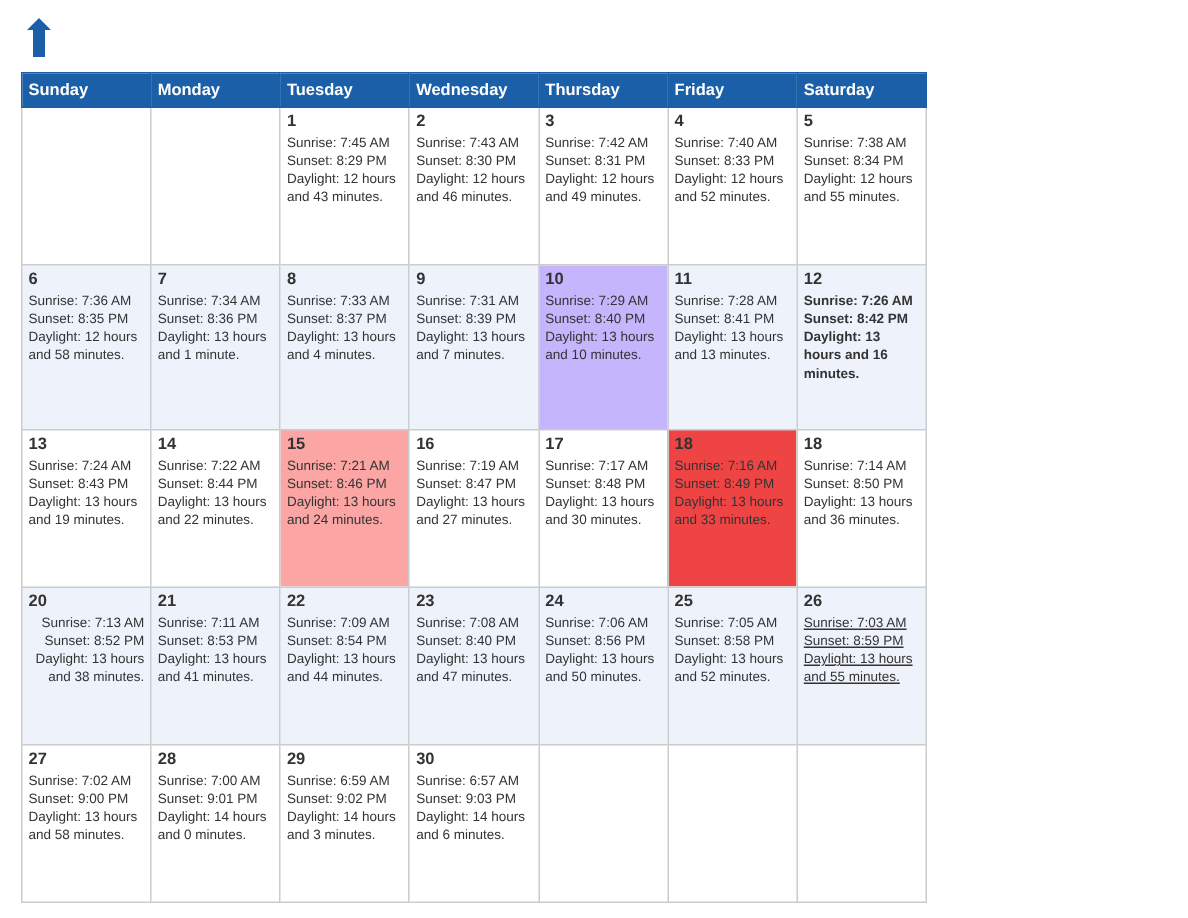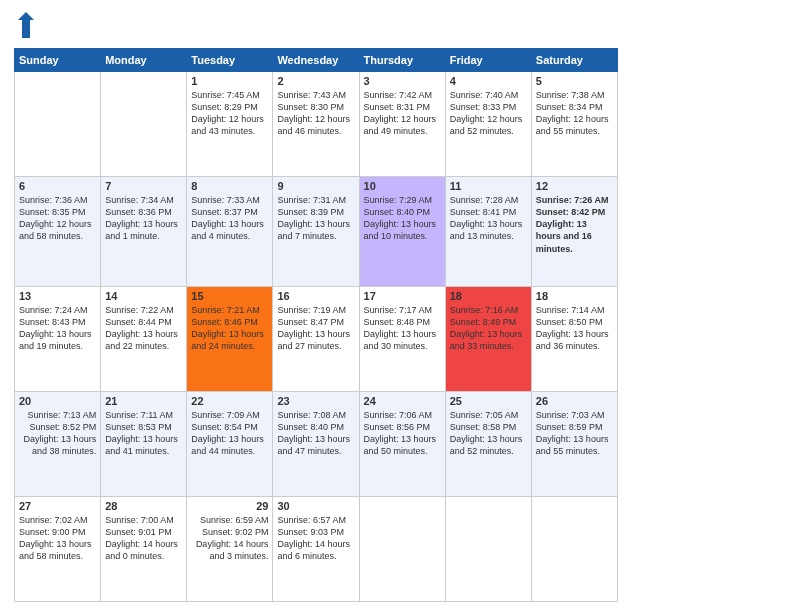--- a/index.html
+++ b/index.html
@@ -224,21 +224,21 @@
             <div class="day-info" style="white-space: pre-line;">Sunrise: 7:24 AM
 Sunset: 8:43 PM
 Daylight: 13 hours and 19 minutes.</div>
           </td>
           <td style="background: rgb(255, 255, 255);">
             <span class="day-num">14</span>
             <div class="day-info" style="white-space: pre-line;">Sunrise: 7:22 AM
 Sunset: 8:44 PM
 Daylight: 13 hours and 22 minutes.</div>
           </td>
-          <td style="background: #f97316;">
+          <td style="background: #fca5a5;">
             <span class="day-num">15</span>
             <div class="day-info" style="white-space: pre-line;">Sunrise: 7:21 AM
 Sunset: 8:46 PM
 Daylight: 13 hours and 24 minutes.</div>
           </td>
           <td style="background: rgb(255, 255, 255); margin-left: 20px;">
             <span class="day-num">16</span>
             <div class="day-info" style="white-space: pre-line;">Sunrise: 7:19 AM
 Sunset: 8:47 PM
 Daylight: 13 hours and 27 minutes.</div>
@@ -294,39 +294,39 @@
 Daylight: 13 hours and 50 minutes.</div>
           </td>
           <td style="background: rgb(238, 243, 251);">
             <span class="day-num">25</span>
             <div class="day-info" style="white-space: pre-line;">Sunrise: 7:05 AM
 Sunset: 8:58 PM
 Daylight: 13 hours and 52 minutes.</div>
           </td>
           <td style="background: rgb(238, 243, 251);">
             <span class="day-num">26</span>
-            <div class="day-info" style="white-space: pre-line;">Sunrise: 7:03 AM
+            <div class="day-info" style="white-space: pre-line; text-decoration: underline;">Sunrise: 7:03 AM
 Sunset: 8:59 PM
 Daylight: 13 hours and 55 minutes.</div>
           </td>
         </tr>
         <tr>
           <td style="background: rgb(255, 255, 255);">
             <span class="day-num">27</span>
             <div class="day-info" style="white-space: pre-line;">Sunrise: 7:02 AM
 Sunset: 9:00 PM
 Daylight: 13 hours and 58 minutes.</div>
           </td>
           <td style="background: rgb(255, 255, 255);">
             <span class="day-num">28</span>
             <div class="day-info" style="white-space: pre-line;">Sunrise: 7:00 AM
 Sunset: 9:01 PM
 Daylight: 14 hours and 0 minutes.</div>
           </td>
-          <td style="background: rgb(255, 255, 255); text-align: right;">
+          <td style="background: rgb(255, 255, 255);">
             <span class="day-num">29</span>
             <div class="day-info" style="white-space: pre-line;">Sunrise: 6:59 AM
 Sunset: 9:02 PM
 Daylight: 14 hours and 3 minutes.</div>
           </td>
           <td style="background: rgb(255, 255, 255);">
             <span class="day-num">30</span>
             <div class="day-info" style="white-space: pre-line;">Sunrise: 6:57 AM
 Sunset: 9:03 PM
 Daylight: 14 hours and 6 minutes.</div>

